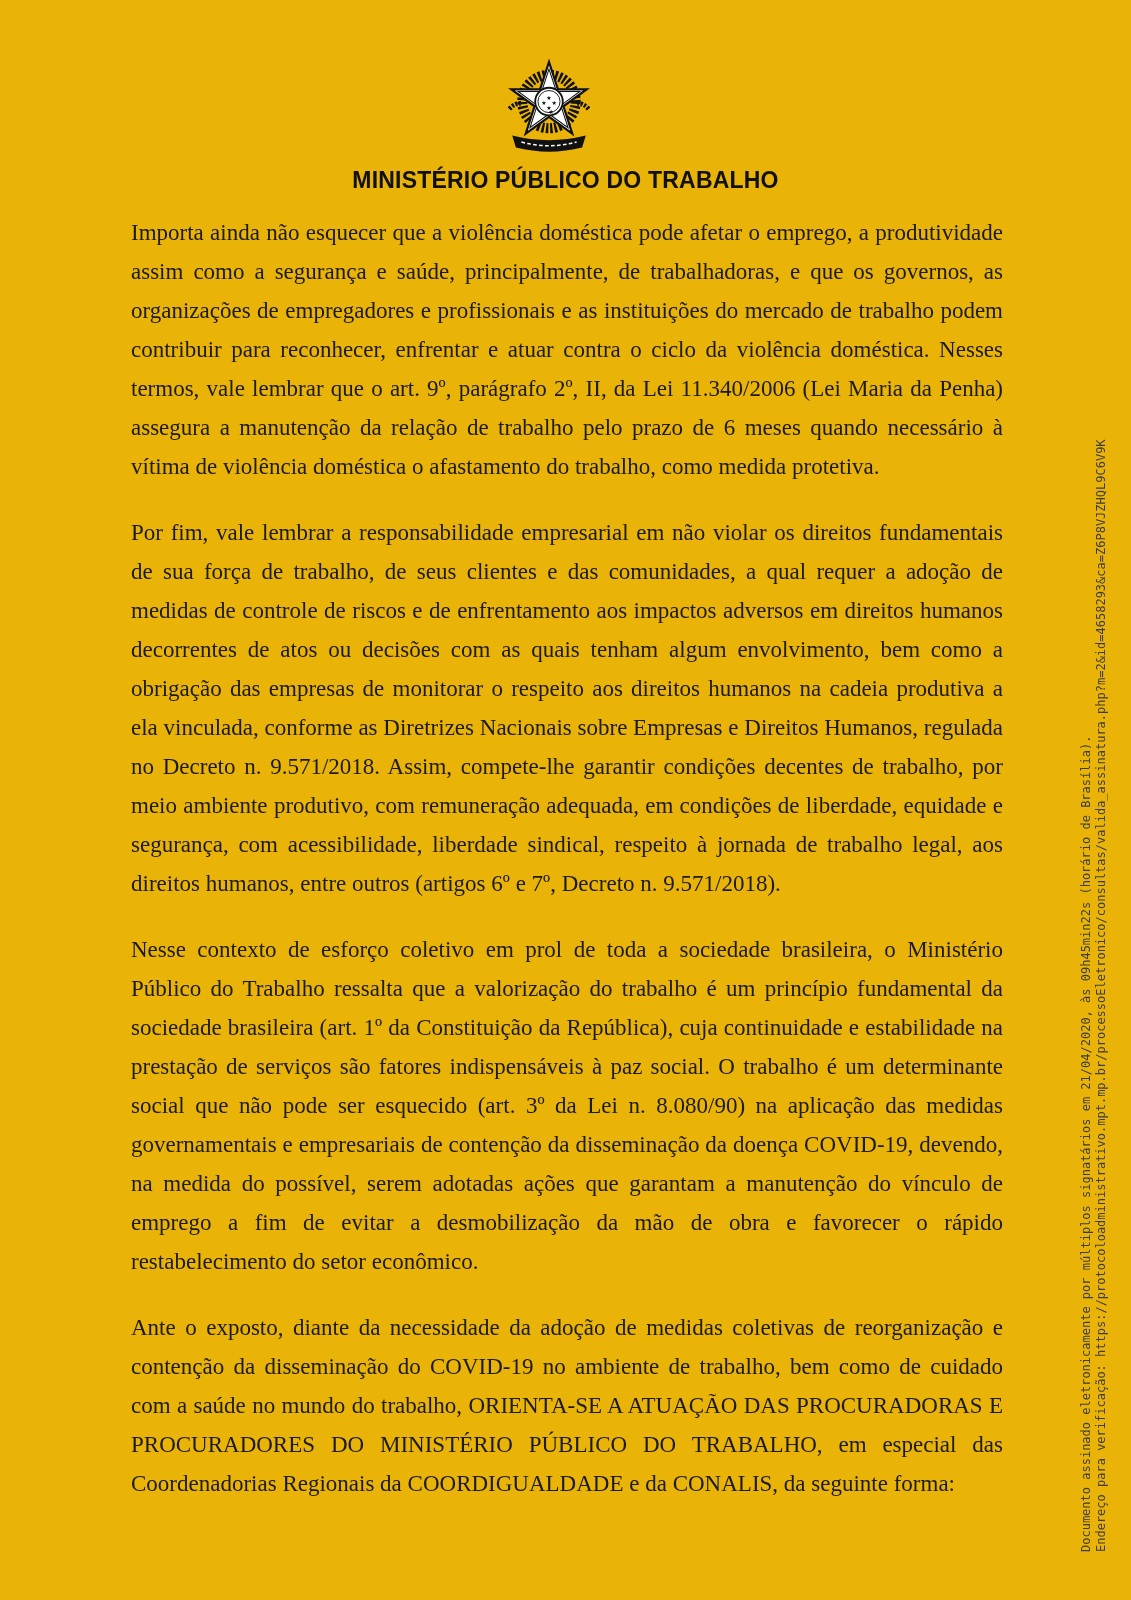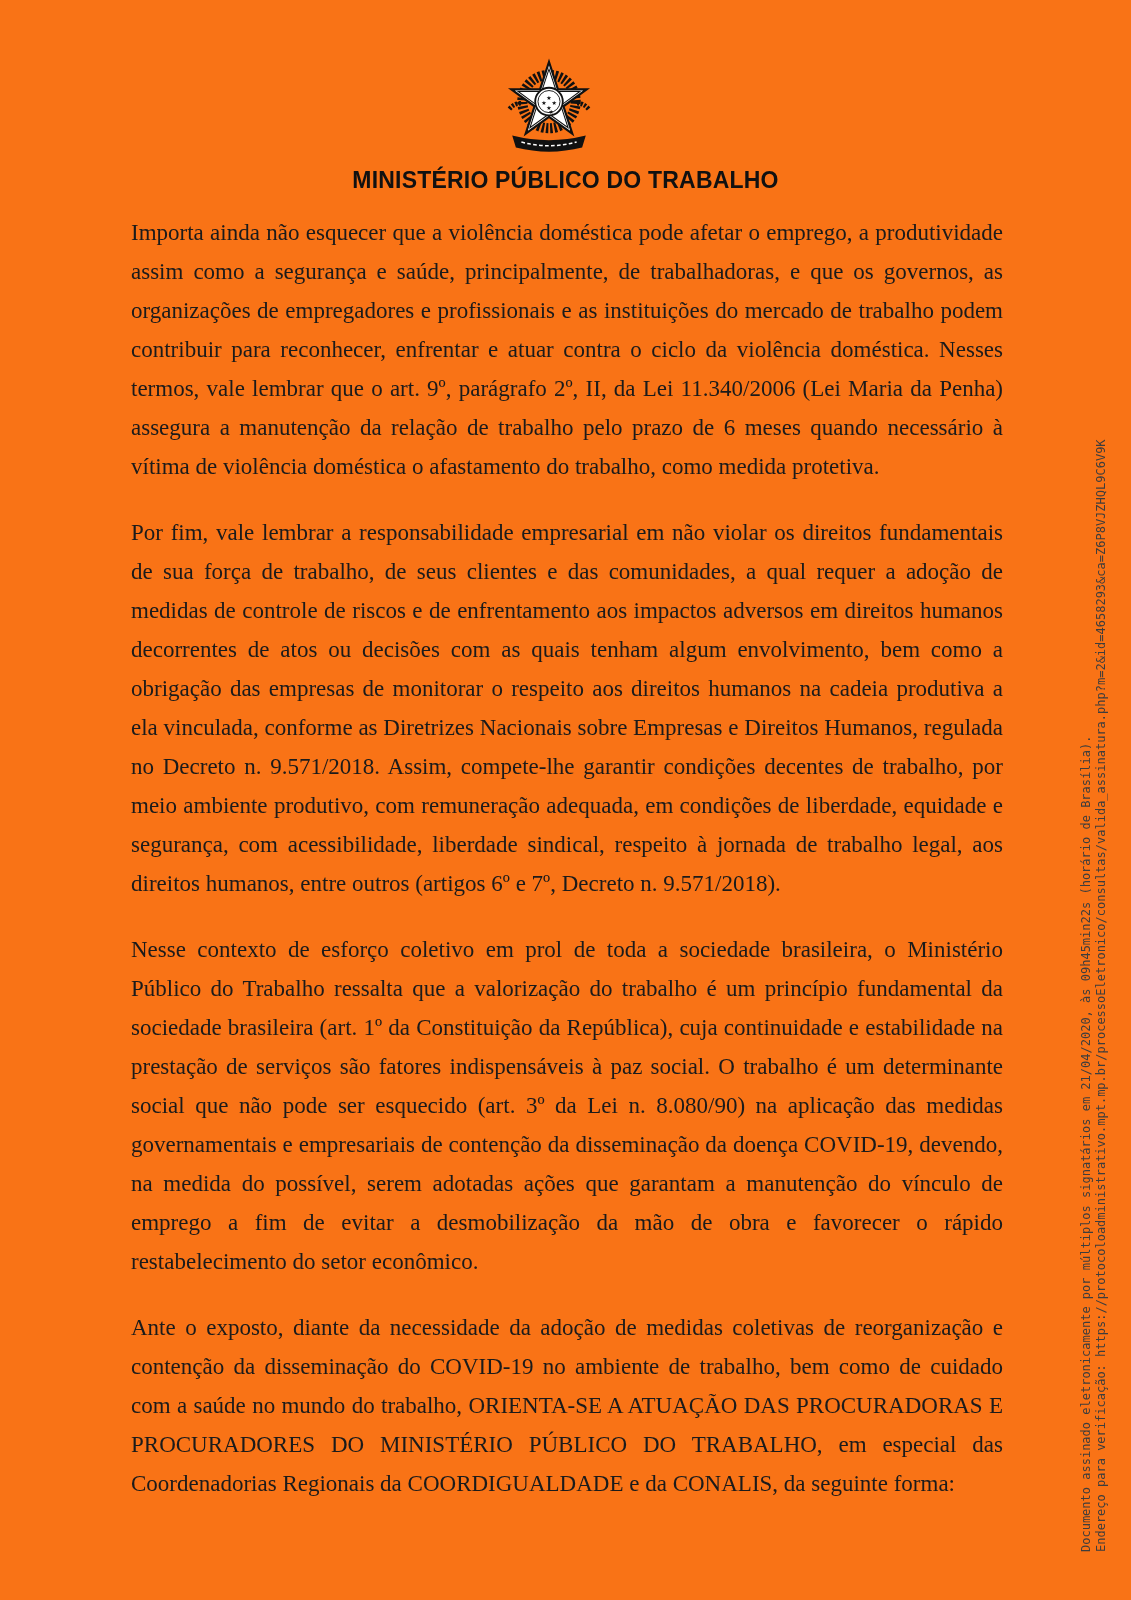--- a/index.html
+++ b/index.html
@@ -1,20 +1,20 @@
 <!DOCTYPE html>
 <html lang="pt"><head>
 <meta charset="utf-8">
 <style>
   html, body { margin: 0; padding: 0; background: #ffffff; }
   .page {
     position: relative;
     width: 1131px;
     height: 1600px;
-    background: #f97316;
+    background: #eab308;
     overflow: hidden;
   }
   .emblem {
     position: absolute;
     left: 503px;
     top: 58px;
     width: 92px;
     height: 100px;
   }
   .doc-title {

